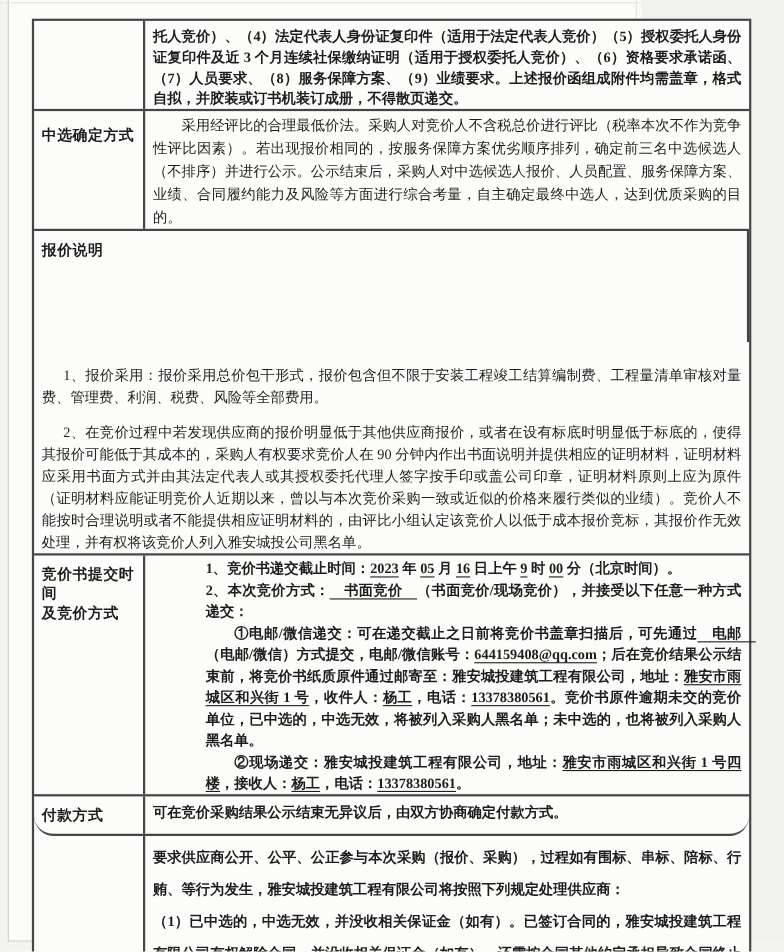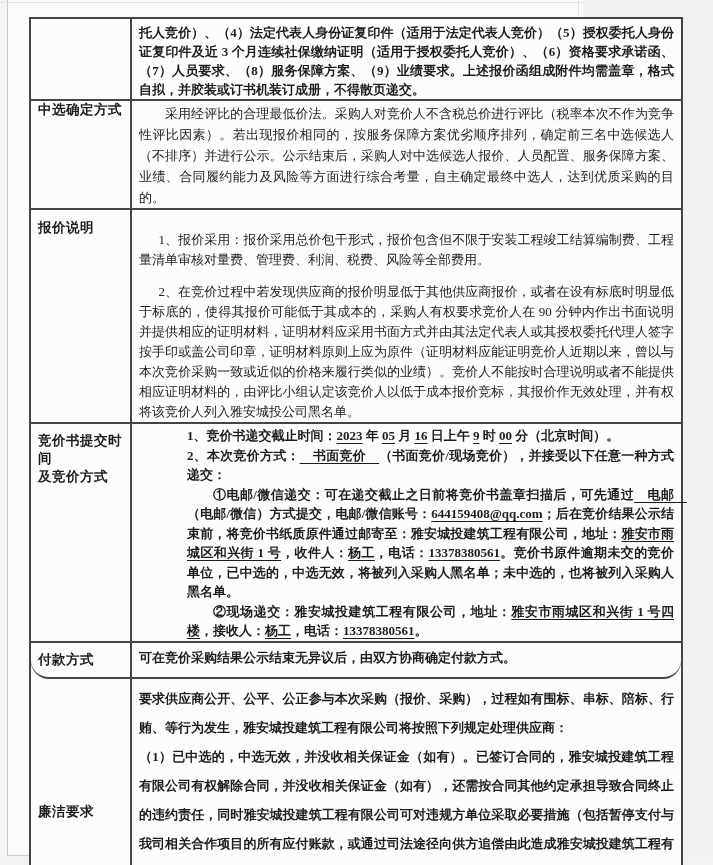--- a/index.html
+++ b/index.html
@@ -49,23 +49,23 @@
     text-align: justify;
   }
   .cnt p { margin: 0; }
   .u { text-decoration: underline; text-underline-offset: 3px; text-decoration-thickness: 1px; }
 
   
   .r1 { min-height: 73px; }
   .r1 .cnt { line-height: 19px; padding-top: 4px; font-weight: 700; }
   .r2 { min-height: 77px; }
   .r2 .cnt { line-height: 21px; }
-  .r2 .lbl { }
+  .r2 .lbl { padding-top: 13px; }
   .r2 .cnt p { text-indent: 2em; }
-  .r3 { min-height: 193px; }
+  .r3 { min-height: 193px; flex-direction: column; }
   .r3 .cnt { line-height: 20px; padding-top: 20px; }
   .r3 .lbl { padding-top: 9px; }
   .r3 .cnt p { text-indent: 1.5em; }
   .r3 .p2 { margin-top: 12px; }
   .r4 { min-height: 174px; }
   .r4 .cnt { line-height: 19.5px; font-weight: 700; margin-left: 48px; }
   .r4 .lbl { padding-top: 8px; }
   .r4 .lbl .l2 { }
   .r4 .p3, .r4 .p4 { text-indent: 2em; }
   .r5 { min-height: 34px; border-radius: 18px; }

